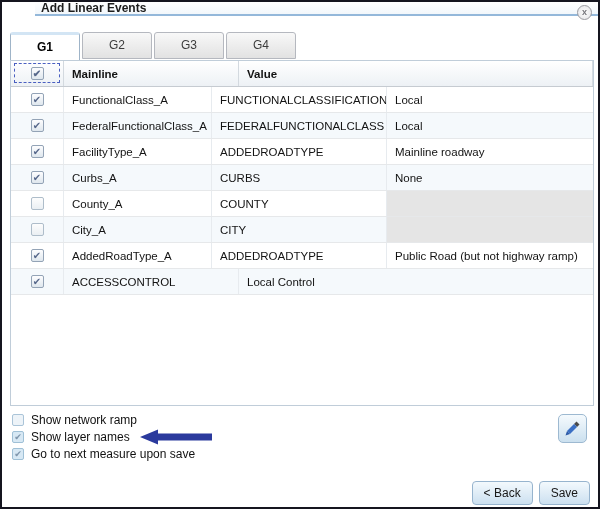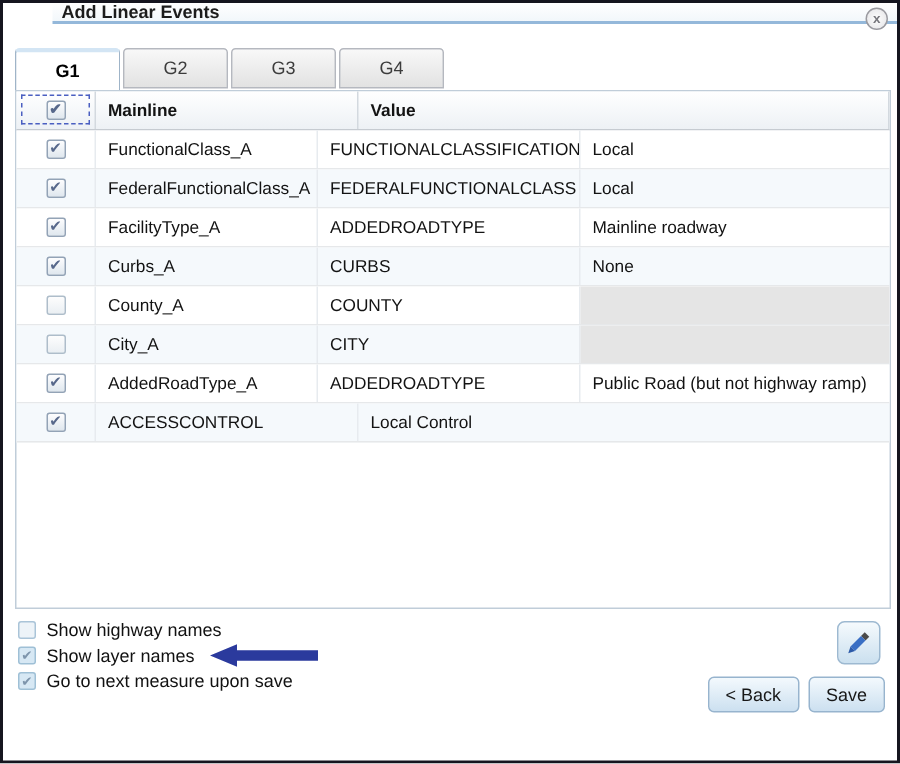--- a/index.html
+++ b/index.html
@@ -89,21 +89,21 @@
 
   
   .pencil-btn {
     position:absolute; top:412px; right:11px; width:29px; height:29px;
     border:1px solid #9db9d1; border-radius:5px;
     background:linear-gradient(#f5fafd,#cbe0ef);
     display:flex; align-items:center; justify-content:center; cursor:pointer;
   }
 
   
-  .footer-btns { position:absolute; right:8px; bottom:32px; display:flex; gap:6px; }
+  .footer-btns { position:absolute; right:8px; bottom:2px; display:flex; gap:6px; }
   .btn {
     height:24px; padding:0 11px; font-size:12px; color:#181818;
     border:1px solid #97b4ce; border-radius:4px;
     background:linear-gradient(#f3f9fd,#cce0f0);
     display:flex; align-items:center; cursor:pointer;
     font-family:"Liberation Sans", sans-serif;
   }
 </style>
 </head>
 <body>
@@ -194,21 +194,21 @@
           </div>
           <div class="cell c-attr">ACCESSCONTROL</div>
           <div class="cell c-val">Local Control</div>
         </div>
       </div>
   </div>
 
   <div class="options" id="options">
       <div class="opt-row">
         <span class="opt-cb"></span>
-        <span class="opt-label">Show highway names</span>
+        <span class="opt-label">Show network ramp</span>
       </div>
       <div class="opt-row">
         <span class="opt-cb checked">✔</span>
         <span class="opt-label">Show layer names</span>
         <span class="anno-arrow">
           <svg width="72" height="16" viewBox="0 0 72 16">
             <polygon points="0,8 18,0.5 18,4.5 72,4.5 72,11.5 18,11.5 18,15.5" fill="#2b3a9d"></polygon>
           </svg>
         </span>
       </div>

